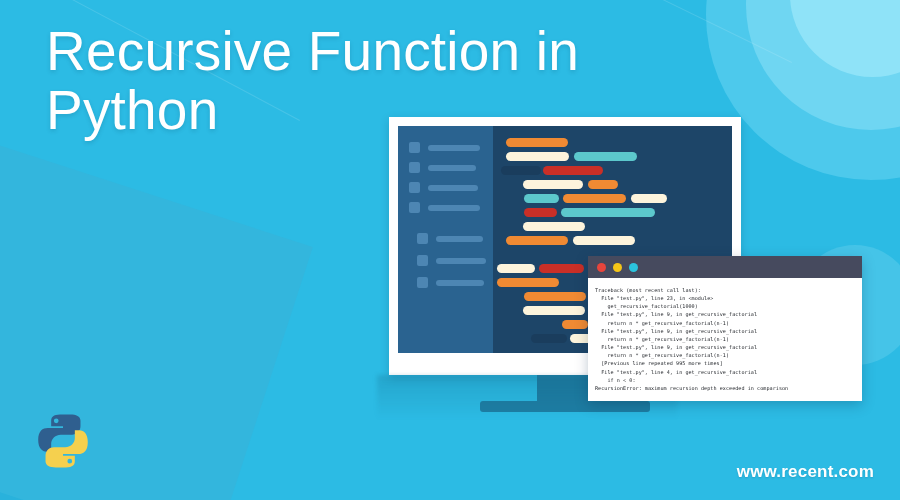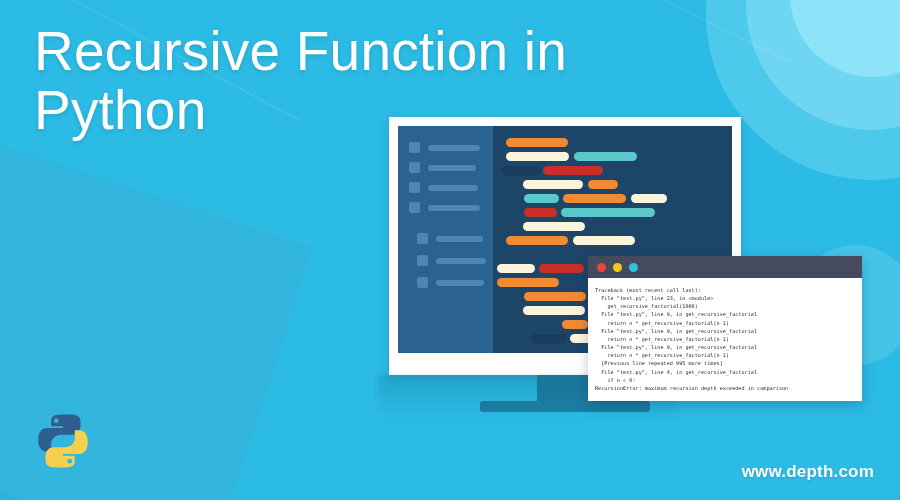--- a/index.html
+++ b/index.html
@@ -34,21 +34,21 @@
   .diag {
     position:absolute; width:1px; height:640px;
     background:rgba(255,255,255,0.13);
     transform-origin:top left;
   }
   .diag-a { left:792px; top:62px;  transform:rotate(116deg); }
   .diag-b { left:300px; top:120px; transform:rotate(118deg); }
 
   
   #title {
-    position:absolute; left:34px; top:22px; width:660px;
+    position:absolute; left:46px; top:22px; width:660px;
     color:#ffffff;
     font-size:55px;
     line-height:59px;
     font-weight:400;
     letter-spacing:0.2px;
     text-shadow:0 2px 4px rgba(0,60,90,0.18);
     white-space:pre-line;
   }
 
   
@@ -261,13 +261,13 @@
   File "test.py", line 4, in get_recursive_factorial
     if n &lt; 0:
 RecursionError: maximum recursion depth exceeded in comparison</pre>
 </div>
 
 <svg id="pylogo" viewBox="0 0 110 110">
   <path id="py-top" d="M54 8c-12 0-20 1.5-20 11v10h21v3H28c-9 0-17 5-17 21 0 15 7 21 15 21h8V60c0-9 8-16 17-16h20c8 0 15-6 15-15V19C86 11 78 8 68 8H54zm-11 7a4.2 4.2 0 110 8.4 4.2 4.2 0 010-8.4z" fill="#2f5f8f"></path>
   <path id="py-bot" d="M56 102c12 0 20-1.5 20-11V81H55v-3h27c9 0 17-5 17-21 0-15-7-21-15-21h-8v14c0 9-8 16-17 16H39c-8 0-15 6-15 15v10c0 8 8 11 18 11h14zm11-7a4.2 4.2 0 110-8.4 4.2 4.2 0 010 8.4z" fill="#f5d04e"></path>
 </svg>
 
-<div id="url">www.depth.com</div>
+<div id="url">www.recent.com</div>
 
 </body></html>

